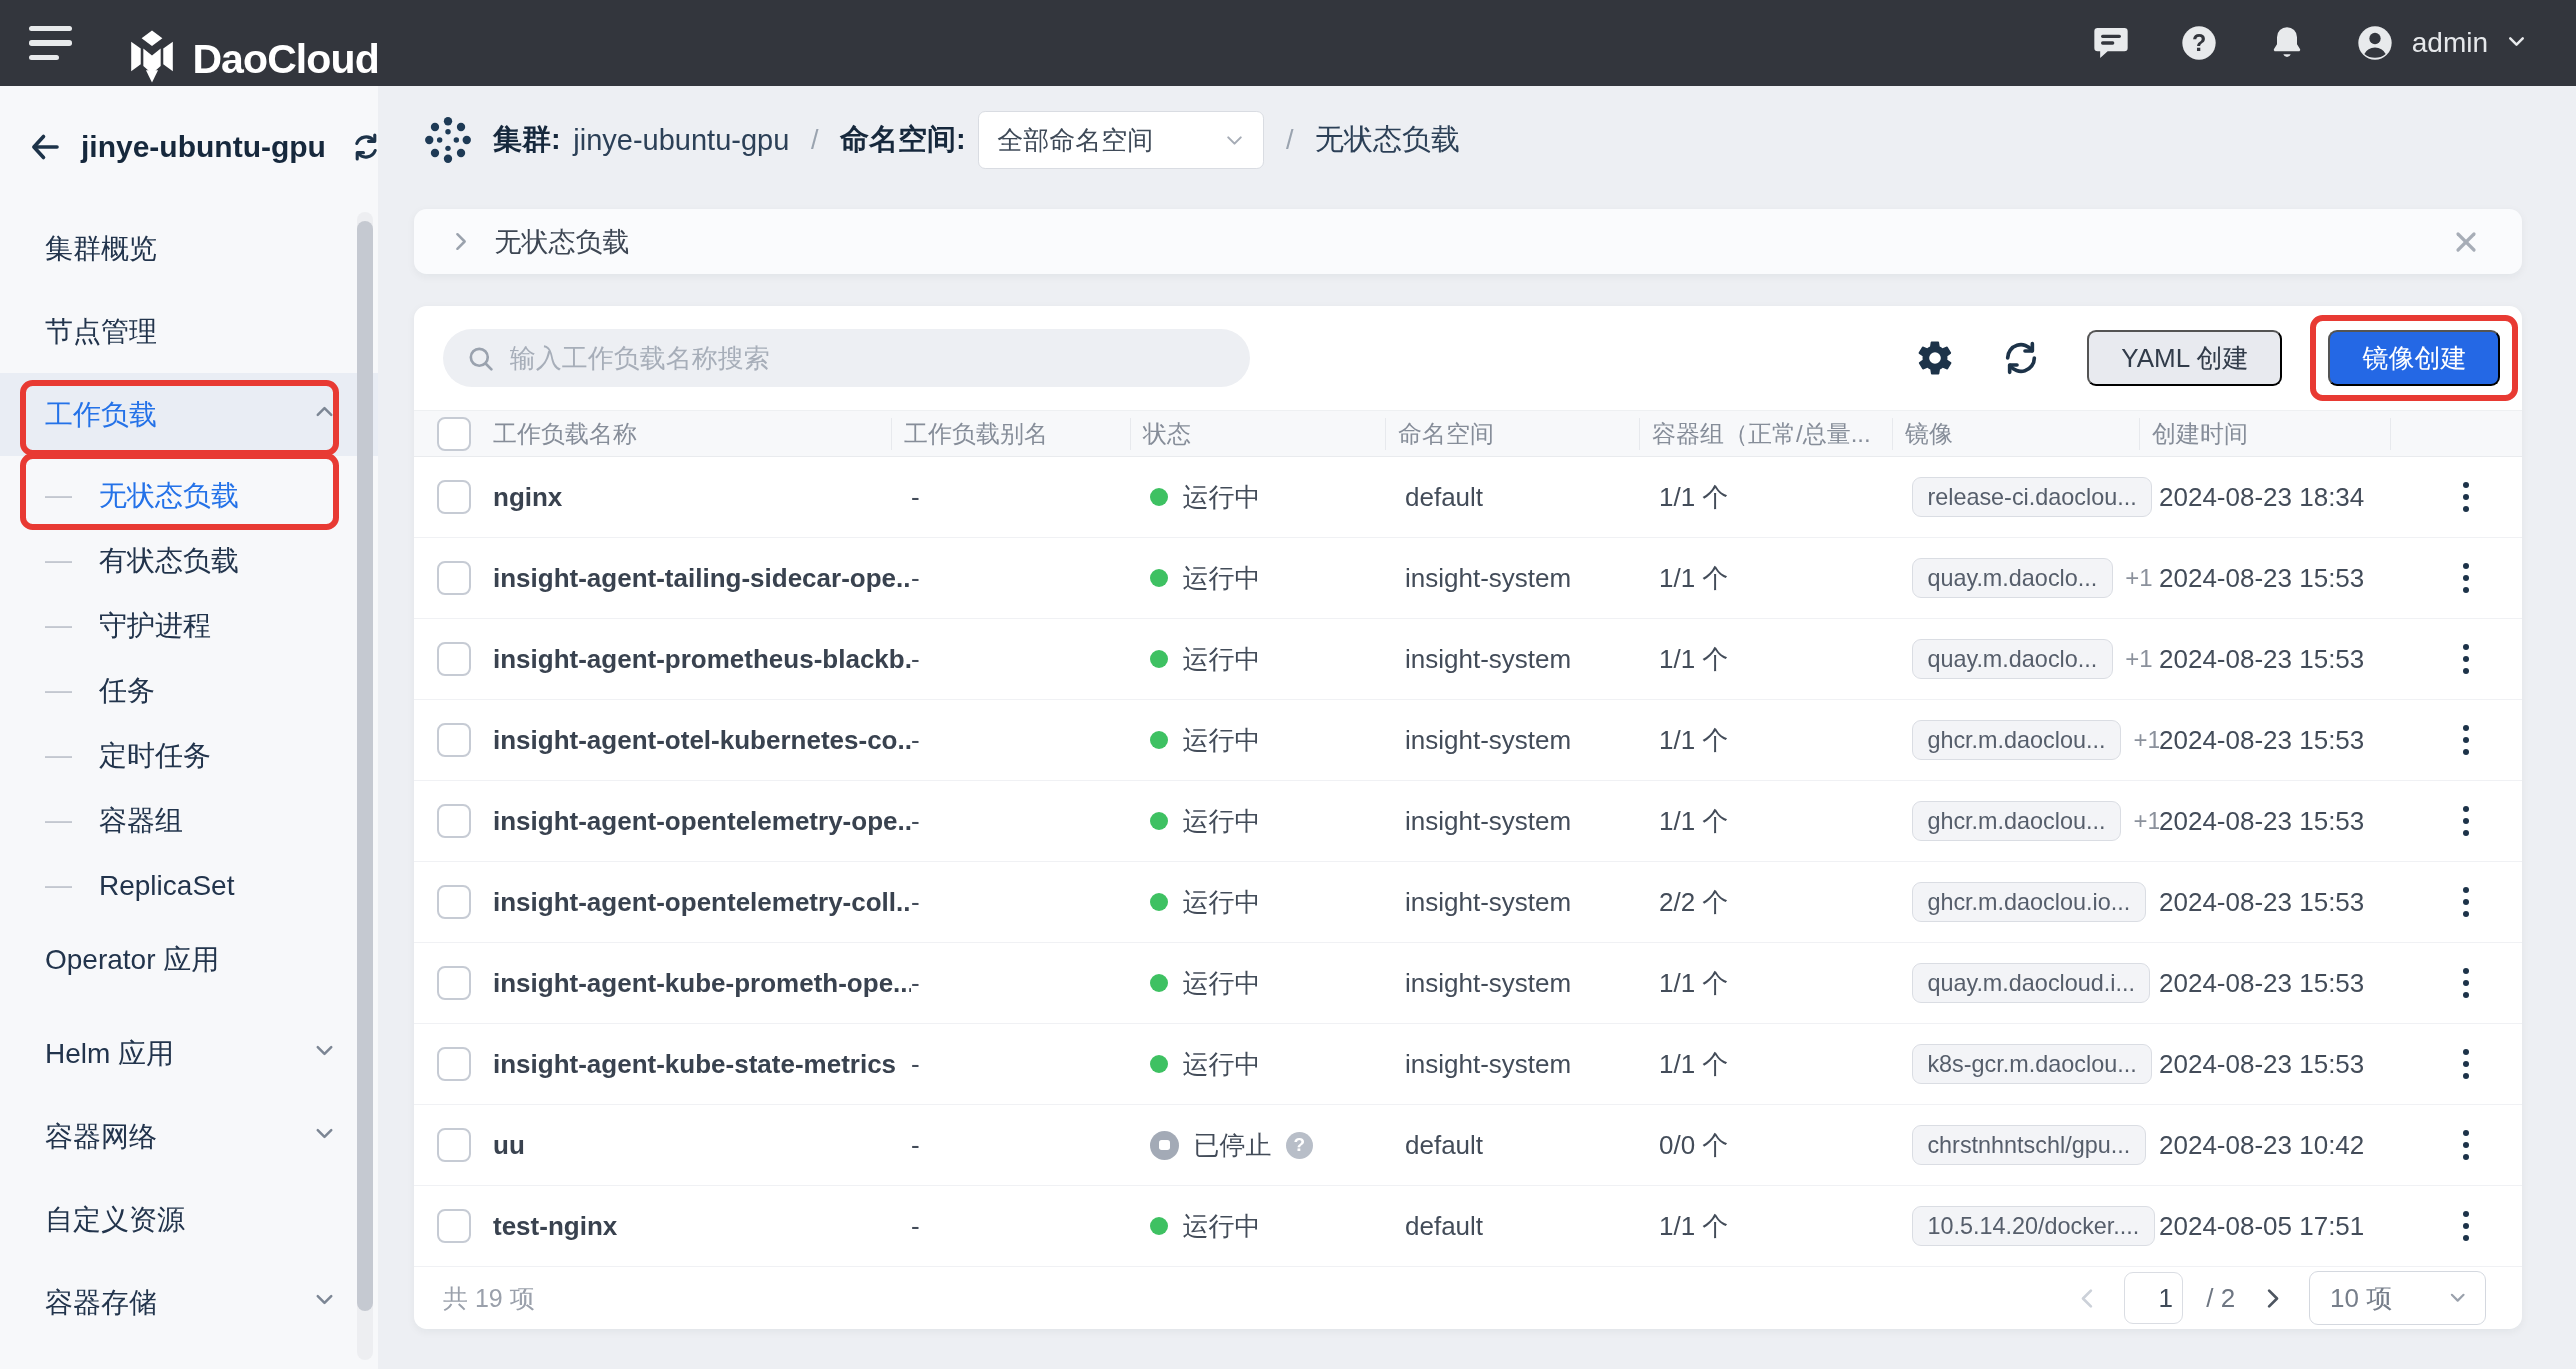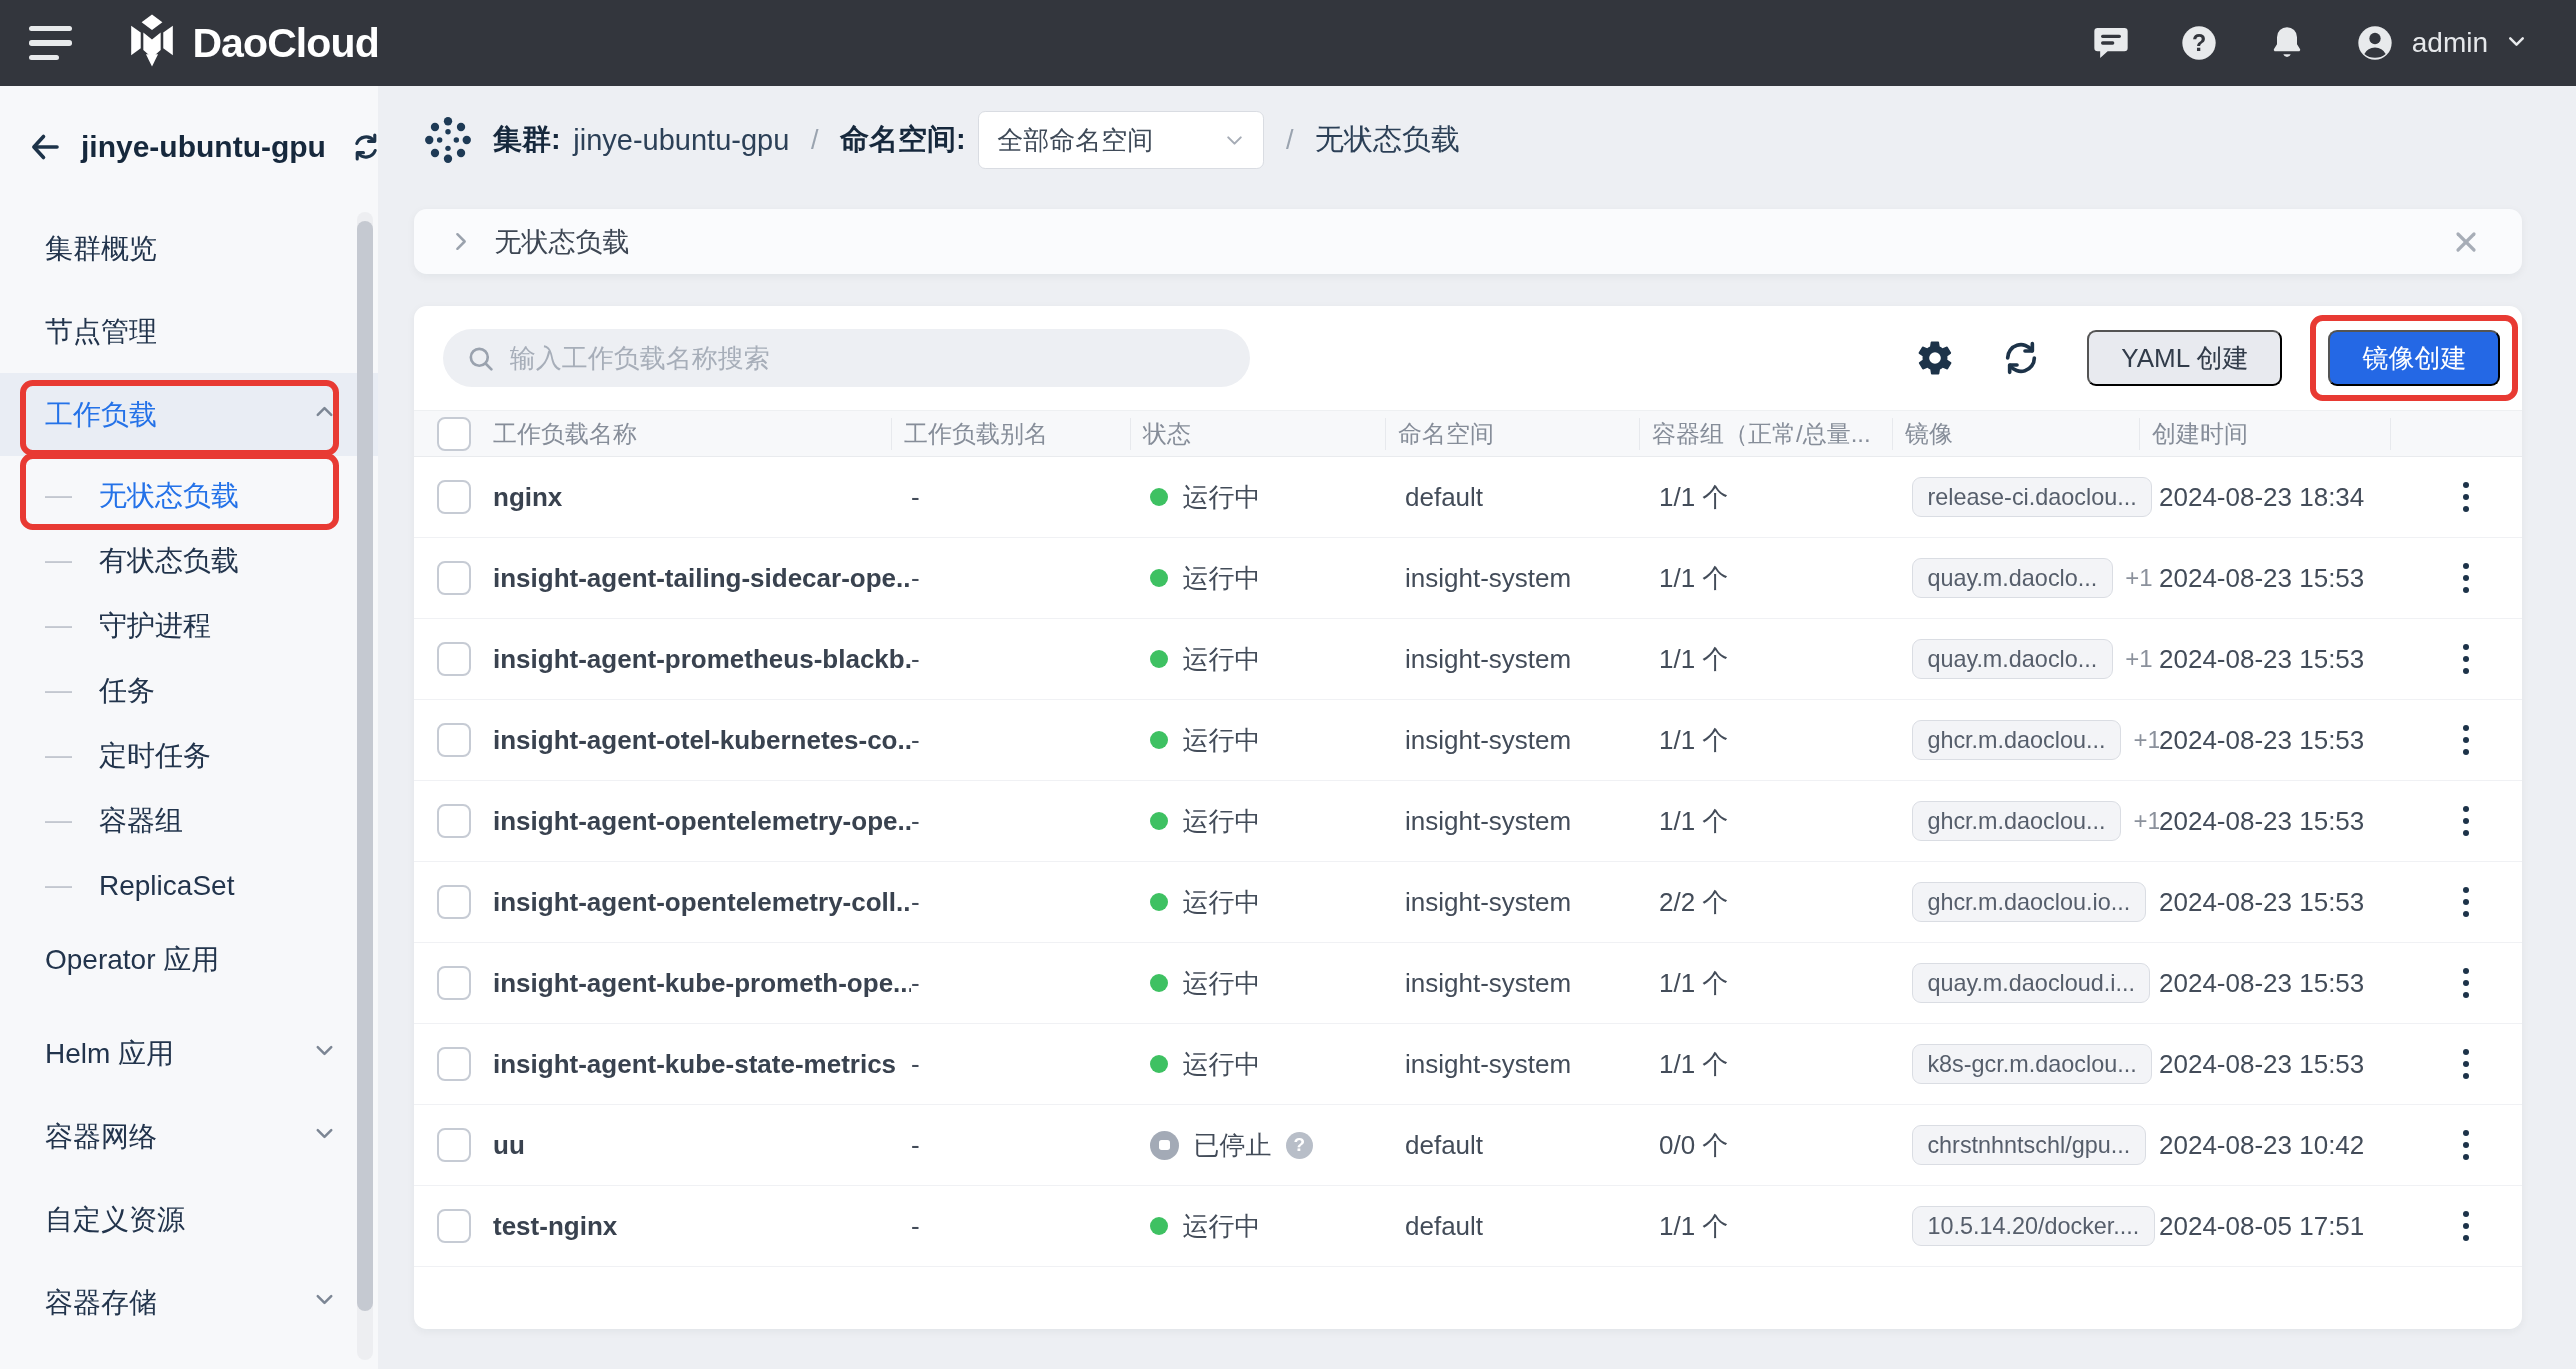--- a/index.html
+++ b/index.html
@@ -12,21 +12,21 @@
   }
   
   .app-header{
     position:absolute; top:0; left:0; right:0; height:86px;
     background:#33363d; display:flex; align-items:center; z-index:30;
   }
   .hamburger{ position:absolute; left:29px; top:21.6px; width:43px; height:43px;
     display:flex; flex-direction:column; justify-content:center; gap:9px; cursor:pointer;}
   .hamburger i{ display:block; height:5.4px; border-radius:2.7px; background:#e8eaec;}
   .hamburger i:nth-child(3){ width:70%;}
-  .brand{ position:absolute; left:126px; top:0; height:86px; display:flex; align-items:center; gap:14.4px;}
+  .brand{ position:absolute; left:126px; top:16px; height:86px; display:flex; align-items:center; gap:14.4px;}
   .brand svg{ width:52px; height:58px;}
   .brand-name{ color:#fff; font-size:41px; font-weight:bold; letter-spacing:-0.9px;}
   .header-right{ position:absolute; right:47px; top:0; height:86px; display:flex; align-items:center; gap:47px;}
   .hicon{ width:41px; height:41px; display:flex; align-items:center; justify-content:center; cursor:pointer;}
   .hicon svg{ width:40px; height:40px;}
   .user-box{ display:flex; align-items:center; gap:16px; cursor:pointer;}
   .username{ color:#e6e8eb; font-size:28px;}
   .user-box .chev svg{ width:25px; height:25px;}
 
   
@@ -648,14 +648,37 @@
     <div class="cell">2024-08-05 17:51</div>
     <div class="cell c-actions">
         <span class="kebab">
           <i></i>
           <i></i>
           <i></i>
         </span>
       </div>
   </div>
 
+  <div class="tfoot">
+    <span class="total">共 19 项</span>
+    <div class="pager">
+      <span class="pchev">
+        <svg viewBox="0 0 24 24" fill="none" stroke="#ccd1d9" stroke-width="2.4" stroke-linecap="round" stroke-linejoin="round">
+            <polyline points="15 5 8 12 15 19"></polyline>
+          </svg>
+      </span>
+      <input class="page-input" value="1" style="">
+      <span class="page-total">/ 2</span>
+      <span class="pchev">
+        <svg viewBox="0 0 24 24" fill="none" stroke="#4d5560" stroke-width="2.4" stroke-linecap="round" stroke-linejoin="round">
+            <polyline points="9 5 16 12 9 19"></polyline>
+          </svg>
+      </span>
+      <div class="size-select">
+        <span class="val">10 项</span>
+        <svg viewBox="0 0 24 24" fill="none" stroke="#9aa1ac" stroke-width="2.2" stroke-linecap="round" stroke-linejoin="round">
+            <polyline points="6 9 12 15 18 9"></polyline>
+          </svg>
+      </div>
+    </div>
+  </div>
 </div>
 
 
 </body></html>

